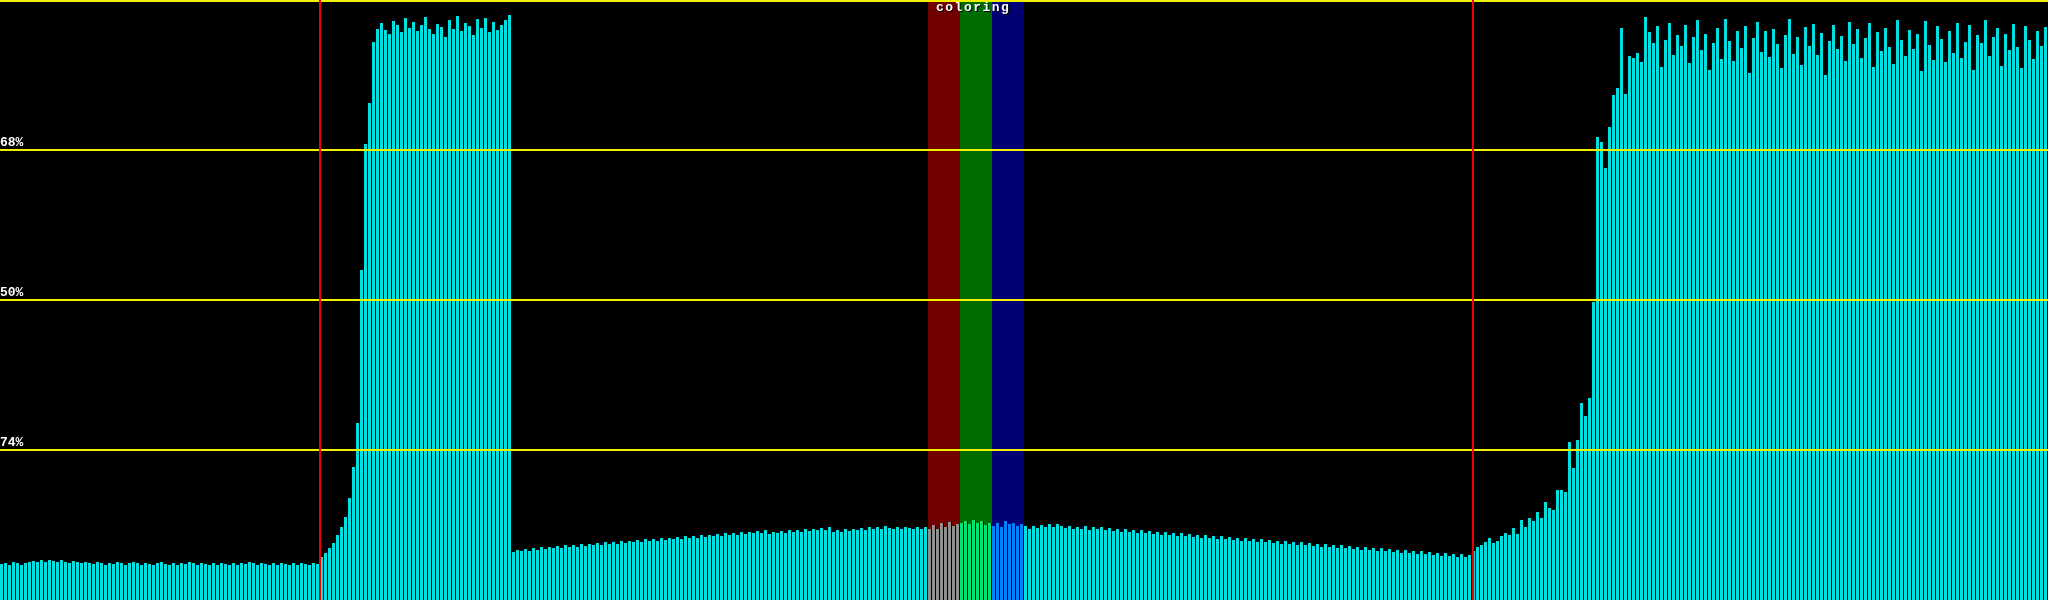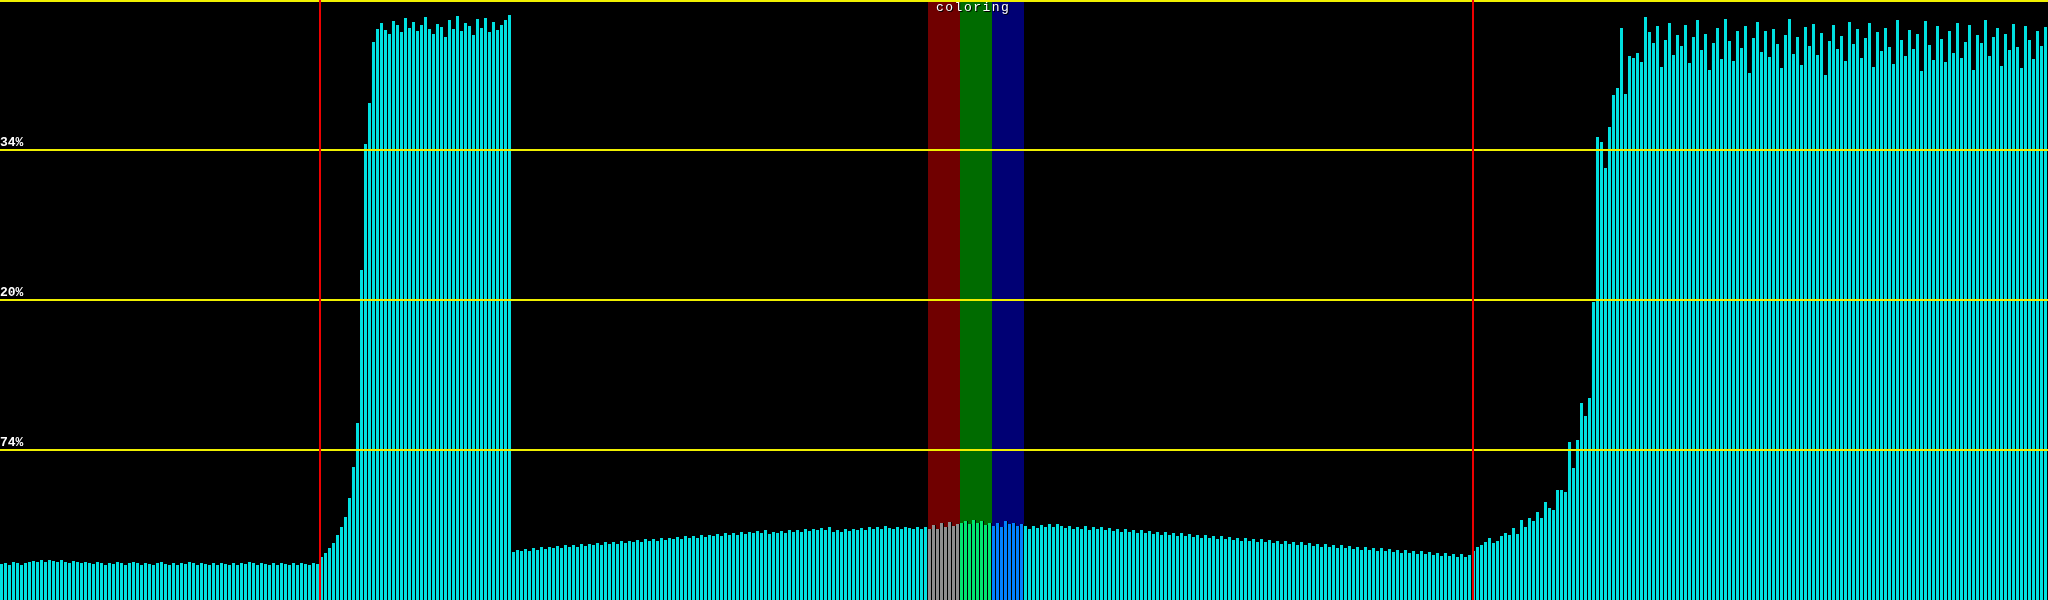--- a/index.html
+++ b/index.html
@@ -5,21 +5,21 @@
   html,body{margin:0;padding:0;background:#000;}
   .scope{position:relative;width:2048px;height:600px;background:#000;overflow:hidden;
          font-family:"Liberation Mono","DejaVu Sans Mono",monospace;}
   .layer{position:absolute;inset:0;}
   .bar{position:absolute;}
   .band{position:absolute;}
   .gridline{position:absolute;left:0;width:100%;height:2px;z-index:30;}
   .marker{position:absolute;top:0;width:2px;height:600px;z-index:40;}
   .ylabel{position:absolute;left:0;z-index:50;color:#fff;font-size:13px;font-weight:bold;
           line-height:15px;letter-spacing:0px;}
-  .title{position:absolute;z-index:60;color:#fff;font-size:13px;font-weight:normal;line-height:14px;
+  .title{position:absolute;z-index:60;color:#fff;font-size:13px;font-weight:bold;line-height:14px;
          letter-spacing:1.5px;text-shadow:1px 1px 0 #000;}
 </style>
 </head>
 <body>
 
 <div class="scope">
   <div class="layer" id="bands-layer">
       <div class="band" style="left: 928px; top: 2px; width: 4px; height: 527px; background: rgb(112, 0, 0);"></div>
       <div class="band" style="left: 932px; top: 2px; width: 4px; height: 523px; background: rgb(112, 0, 0);"></div>
       <div class="band" style="left: 936px; top: 2px; width: 4px; height: 527px; background: rgb(112, 0, 0);"></div>
@@ -555,23 +555,23 @@
       <div class="bar" style="left: 2024px; top: 26px; width: 3px; height: 574px; background: rgb(0, 224, 224);"></div>
       <div class="bar" style="left: 2028px; top: 40px; width: 3px; height: 560px; background: rgb(0, 224, 224);"></div>
       <div class="bar" style="left: 2032px; top: 59px; width: 3px; height: 541px; background: rgb(0, 224, 224);"></div>
       <div class="bar" style="left: 2036px; top: 31px; width: 3px; height: 569px; background: rgb(0, 224, 224);"></div>
       <div class="bar" style="left: 2040px; top: 46px; width: 3px; height: 554px; background: rgb(0, 224, 224);"></div>
       <div class="bar" style="left: 2044px; top: 27px; width: 3px; height: 573px; background: rgb(0, 224, 224);"></div>
     </div>
   <div class="layer" id="grid-layer">
       <div class="gridline" style="top: 0px; background: rgb(240, 240, 0);"></div>
       <div class="gridline" style="top: 149px; background: rgb(240, 240, 0);"></div>
-      <div class="ylabel" style="top: 135px; color: rgb(255, 255, 255);">34%</div>
+      <div class="ylabel" style="top: 135px; color: rgb(255, 255, 255);">68%</div>
       <div class="gridline" style="top: 299px; background: rgb(240, 240, 0);"></div>
-      <div class="ylabel" style="top: 285px; color: rgb(255, 255, 255);">20%</div>
+      <div class="ylabel" style="top: 285px; color: rgb(255, 255, 255);">50%</div>
       <div class="gridline" style="top: 449px; background: rgb(240, 240, 0);"></div>
       <div class="ylabel" style="top: 435px; color: rgb(255, 255, 255);">74%</div>
     </div>
   <div class="layer" id="marker-layer">
       <div class="marker" style="left: 319px; background: rgb(238, 0, 0);"></div>
       <div class="marker" style="left: 1472px; background: rgb(238, 0, 0);"></div>
     </div>
   <div class="title" id="chart-title" style="left:936px;top:1px;">coloring</div>
 </div>
 

